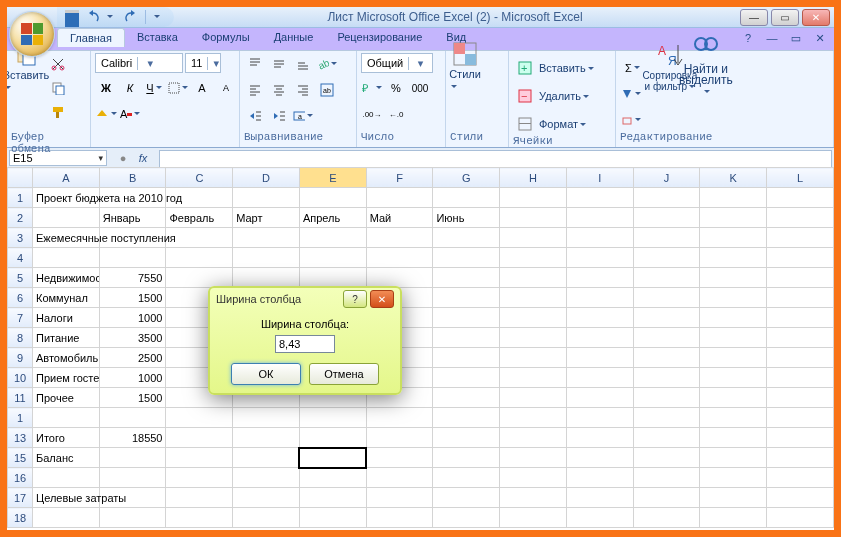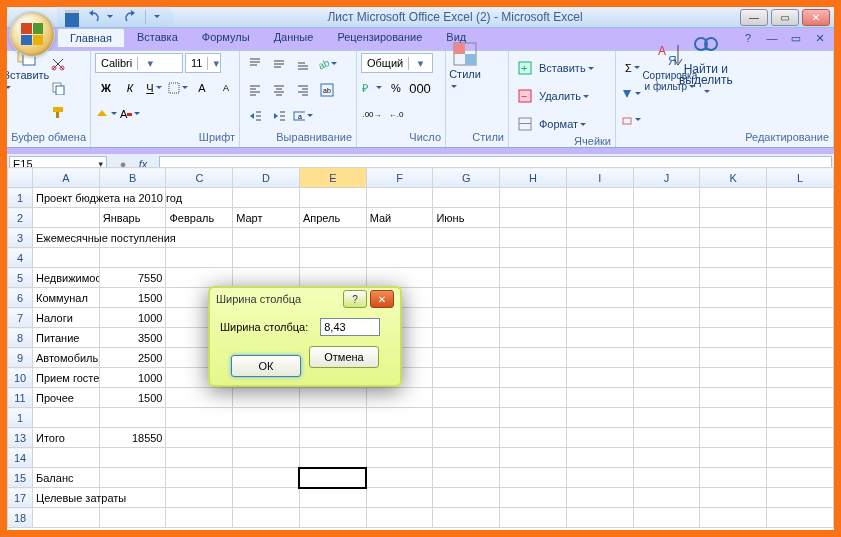--- a/index.html
+++ b/index.html
@@ -144,23 +144,24 @@
     position: relative;
   }
   .group-body {
     flex: 1;
     display: flex;
     gap: 6px;
     align-items: flex-start;
   }
   .group-title {
     height: 14px;
-    text-align: right;
+    text-align: left;
     color: #4b6c9e;
     position: relative;
+    font-family: Liberation Mono, monospace;
   }
 
   .vstack { display:flex;flex-direction:column;gap:2px;}
   .hstack { display:flex;flex-direction:row;gap:2px;}
   .rbtn {
     width: 20px;
     height: 20px;
     border: 1px solid transparent;
     display:inline-flex;align-items:center;justify-content:center;
     font-size: 11px;
@@ -189,21 +190,20 @@
   .cells-row { display:flex;align-items:center;gap:2px;font-size:11px;color:#1a3e73;}
   .cells-row .rbtn{width:auto;padding:0 4px;}
   .txtlink{color:#1a3e73;}
 
   
   .fxbar {
     height: 20px;
     display:flex;
     background: #e5eef9;
     border-bottom:1px solid #8caad1;
-    margin-top:6px;
   }
   .namebox {
     width: 90px;
     border-right:1px solid #c4d6ec;
     display:flex;align-items:center;
     background:white;
     margin:2px;
     border:1px solid #a9bfd8;
     padding: 0 3px;
   }
@@ -284,37 +284,36 @@
     margin-left:3px;
     border-radius:3px;
     background:linear-gradient(to bottom,#fff,#d4e77f);
     display:flex;align-items:center;justify-content:center;
     font-size:10px;
   }
   .dlg-title .tbtn.close{background:linear-gradient(to bottom,#f28c55,#d34f1a);color:white;border-color:#a83e15;}
   .dlg-body {
     padding: 8px 10px;
   }
-  .dlg-row{display:flex;align-items:center;gap:12px;margin-bottom:10px;}
+  .dlg-row{display:flex;align-items:center;gap:5px;margin-bottom:10px;flex-direction:column;}
   .dlg-row input{
     width:52px;height:16px;border:1px solid #789; background:white;
     font-size:11px; padding: 0 3px;
   }
   .dlg-btns{display:flex;gap:8px;justify-content:center;}
   .dlg-btns button{
     min-width:70px;height:22px;
     border:1px solid #8aa338;
     border-radius:3px;
     background:linear-gradient(to bottom,#fff,#e7eadb);
     font-size:11px;
   }
   .dlg-btns button.primary{
     border:1px solid #3c7fb1;
     box-shadow: 0 0 4px #6fb6e8;
-    margin-top: 9px;
   }
 
   
   .i-save { width:14px;height:14px;background:#2d6db7;display:block;border-top:3px solid #ccc;}
   .caretd::after{content:""; display:inline-block;border:3px solid transparent;border-top-color:#3a5d91;position:relative;top:1px;margin-left:2px;}
 </style>
 </head>
 <body>
 
 <div class="app">
@@ -446,21 +445,20 @@
               <svg width="14" height="12">
                   <path d="M2 8 L7 2 L12 8 Z" fill="#e9b007"></path>
                 </svg>
             </span>
           </span>
           <span class="rbtn caretd">
             A<span class="clr-bar" style="background:#d22"></span>
           </span>
         </div>
       </div>
-      <div class="group-title">Шрифт</div>
     </div>
 
     <div class="group" style="width:108px">
       <div class="group-body vstack" style="gap:4px">
         <div class="hstack">
           <span class="rbtn">
             <svg width="14" height="14">
                 <g stroke="#444">
                   <line x1="2" y1="2" x2="12" y2="2"></line>
                   <line x1="2" y1="5" x2="12" y2="5"></line>
@@ -568,21 +566,21 @@
           <span>Общий</span>
             <span class="caret">▾</span>
         </div>
         <div class="hstack">
           <span class="rbtn caretd">
             <svg width="12" height="14">
                 <text x="0" y="11" font-size="11" fill="#2a7">₽</text>
               </svg>
           </span>
           <span class="rbtn">%</span>
-          <span class="rbtn" style="font-size:13px">000</span>
+          <span class="rbtn" style="font-size:10px">000</span>
         </div>
         <div class="hstack">
           <span class="rbtn" style="font-size:8px">.00→</span>
           <span class="rbtn" style="font-size:8px">←.0</span>
         </div>
       </div>
       <div class="group-title">Число</div>
     </div>
 
     <div class="group" style="width:54px">
@@ -913,41 +911,41 @@
             <td></td>
             <td></td>
             <td></td>
             <td></td>
             <td></td>
             <td></td>
             <td></td>
             <td></td>
           </tr>
           <tr>
-            <th>14</th>
-            <td></td>
-            <td></td>
-            <td></td>
-            <td></td>
-            <td></td>
-            <td></td>
-            <td></td>
-            <td></td>
-            <td></td>
-            <td></td>
-            <td></td>
-            <td></td>
-          </tr>
-          <tr>
             <th>15</th>
             <td>Баланс</td>
             <td></td>
             <td></td>
             <td></td>
             <td class="selcell"></td>
+            <td></td>
+            <td></td>
+            <td></td>
+            <td></td>
+            <td></td>
+            <td></td>
+            <td></td>
+          </tr>
+          <tr>
+            <th>16</th>
+            <td></td>
+            <td></td>
+            <td></td>
+            <td></td>
+            <td></td>
             <td></td>
             <td></td>
             <td></td>
             <td></td>
             <td></td>
             <td></td>
             <td></td>
           </tr>
           <tr>
             <th>17</th>

